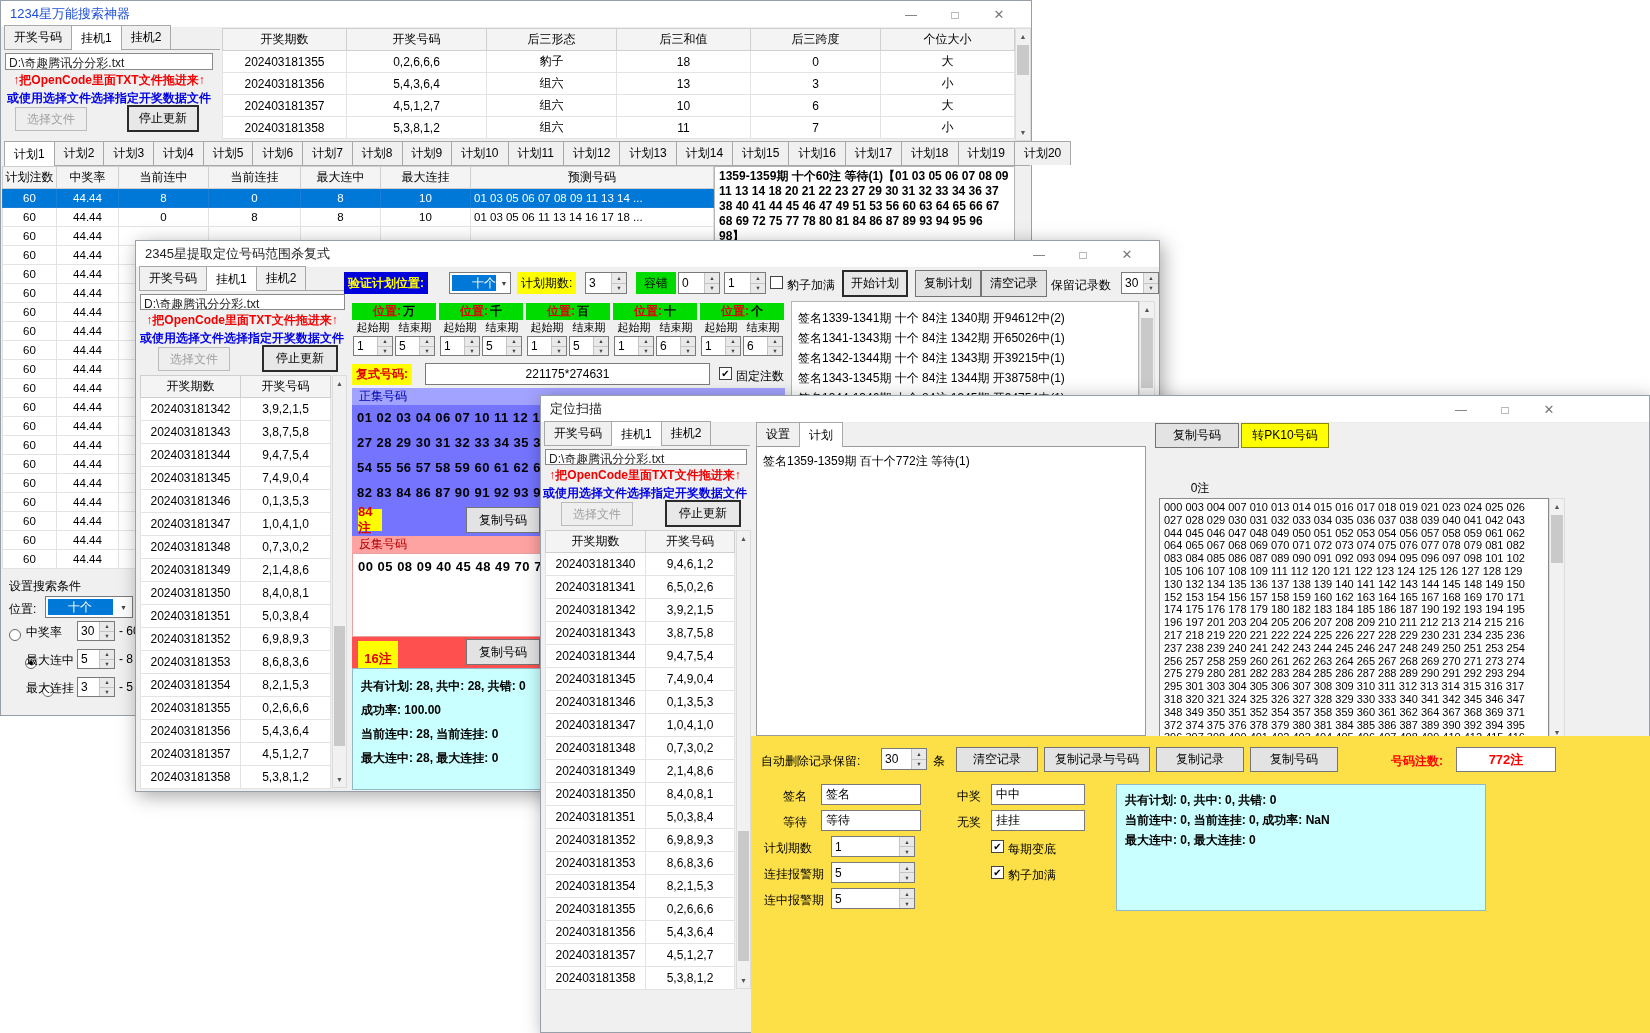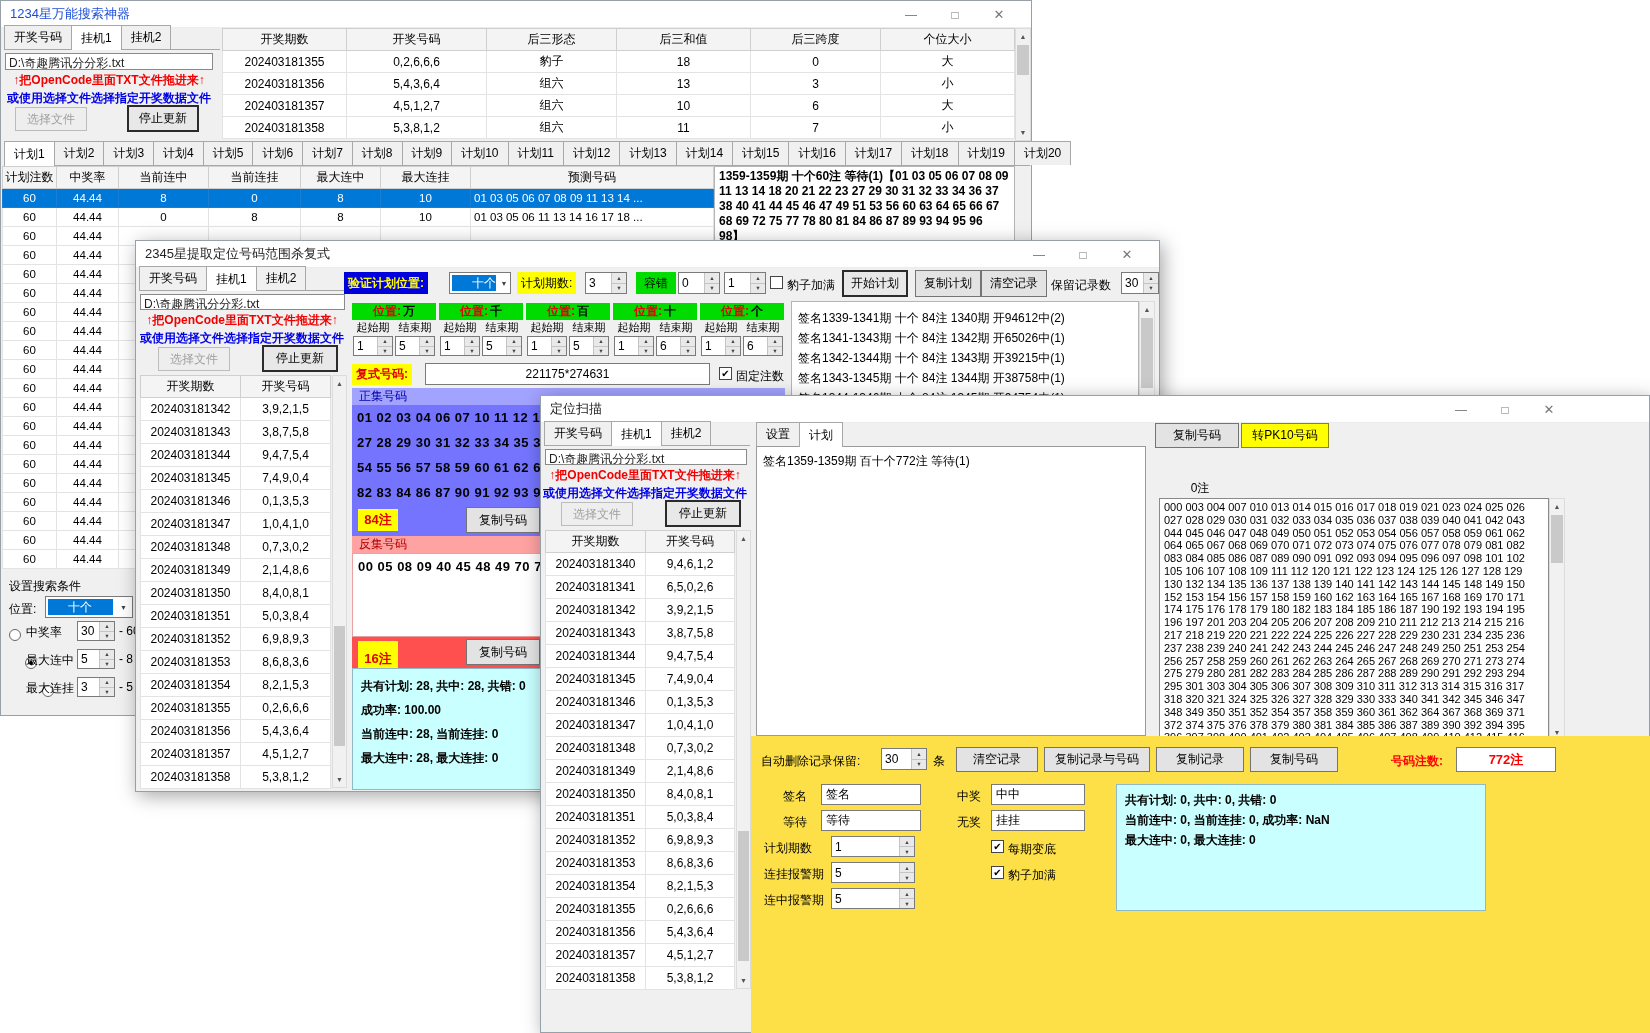--- a/index.html
+++ b/index.html
@@ -754,21 +754,21 @@
 
   <div class="strip z abs" style="left:216px;top:147px;width:433px;height:17px">正集号码</div>
   <div class="zbox abs" style="left:216px;top:164px;width:433px;height:99px">
 
   <div class="zline">01 02 03 04 06 07 10 11 12 13 14</div>
       <div class="zline">27 28 29 30 31 32 33 34 35 36 37</div>
       <div class="zline">54 55 56 57 58 59 60 61 62 63 64</div>
       <div class="zline">82 83 84 86 87 90 91 92 93 94 95</div>
     </div>
   <div class="bluerow abs" style="left:216px;top:263px;width:433px;height:32px"></div>
-  <div class="badge abs" style="left:222px;top:268px;width:40px;height:22px">84注</div>
+  <div class="badge abs" style="left:222px;top:268px;width:24px;height:22px">84注</div>
   <div class="btn abs" style="left:330px;top:266px;width:74px;height:26px">复制号码</div>
 
   <div class="strip f abs" style="left:216px;top:295px;width:433px;height:17px">反集号码</div>
   <div class="fbox abs" style="left:216px;top:312px;width:433px;height:84px">
 
   <div class="zline">00 05 08 09 40 45 48 49 70 75 78</div>
     </div>
   <div class="redrow abs" style="left:216px;top:396px;width:433px;height:31px"></div>
   <div class="badge abs" style="left:222px;top:400px;width:40px;height:36px">16注</div>
   <div class="btn abs" style="left:330px;top:398px;width:74px;height:26px">复制号码</div>

